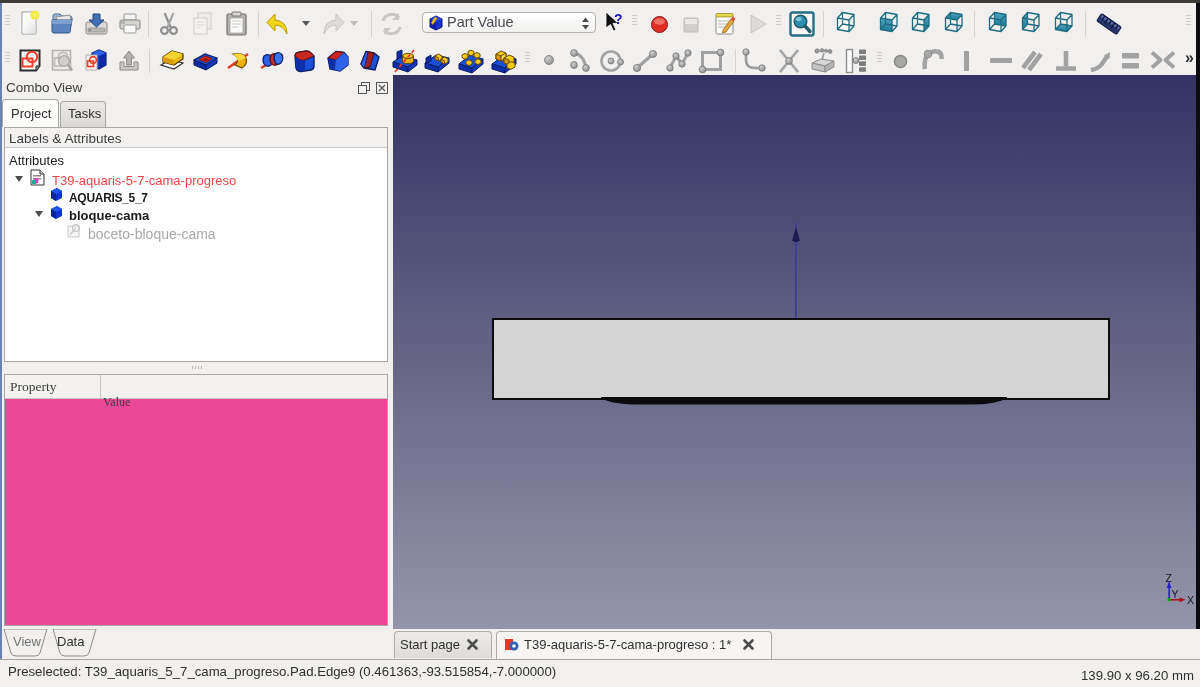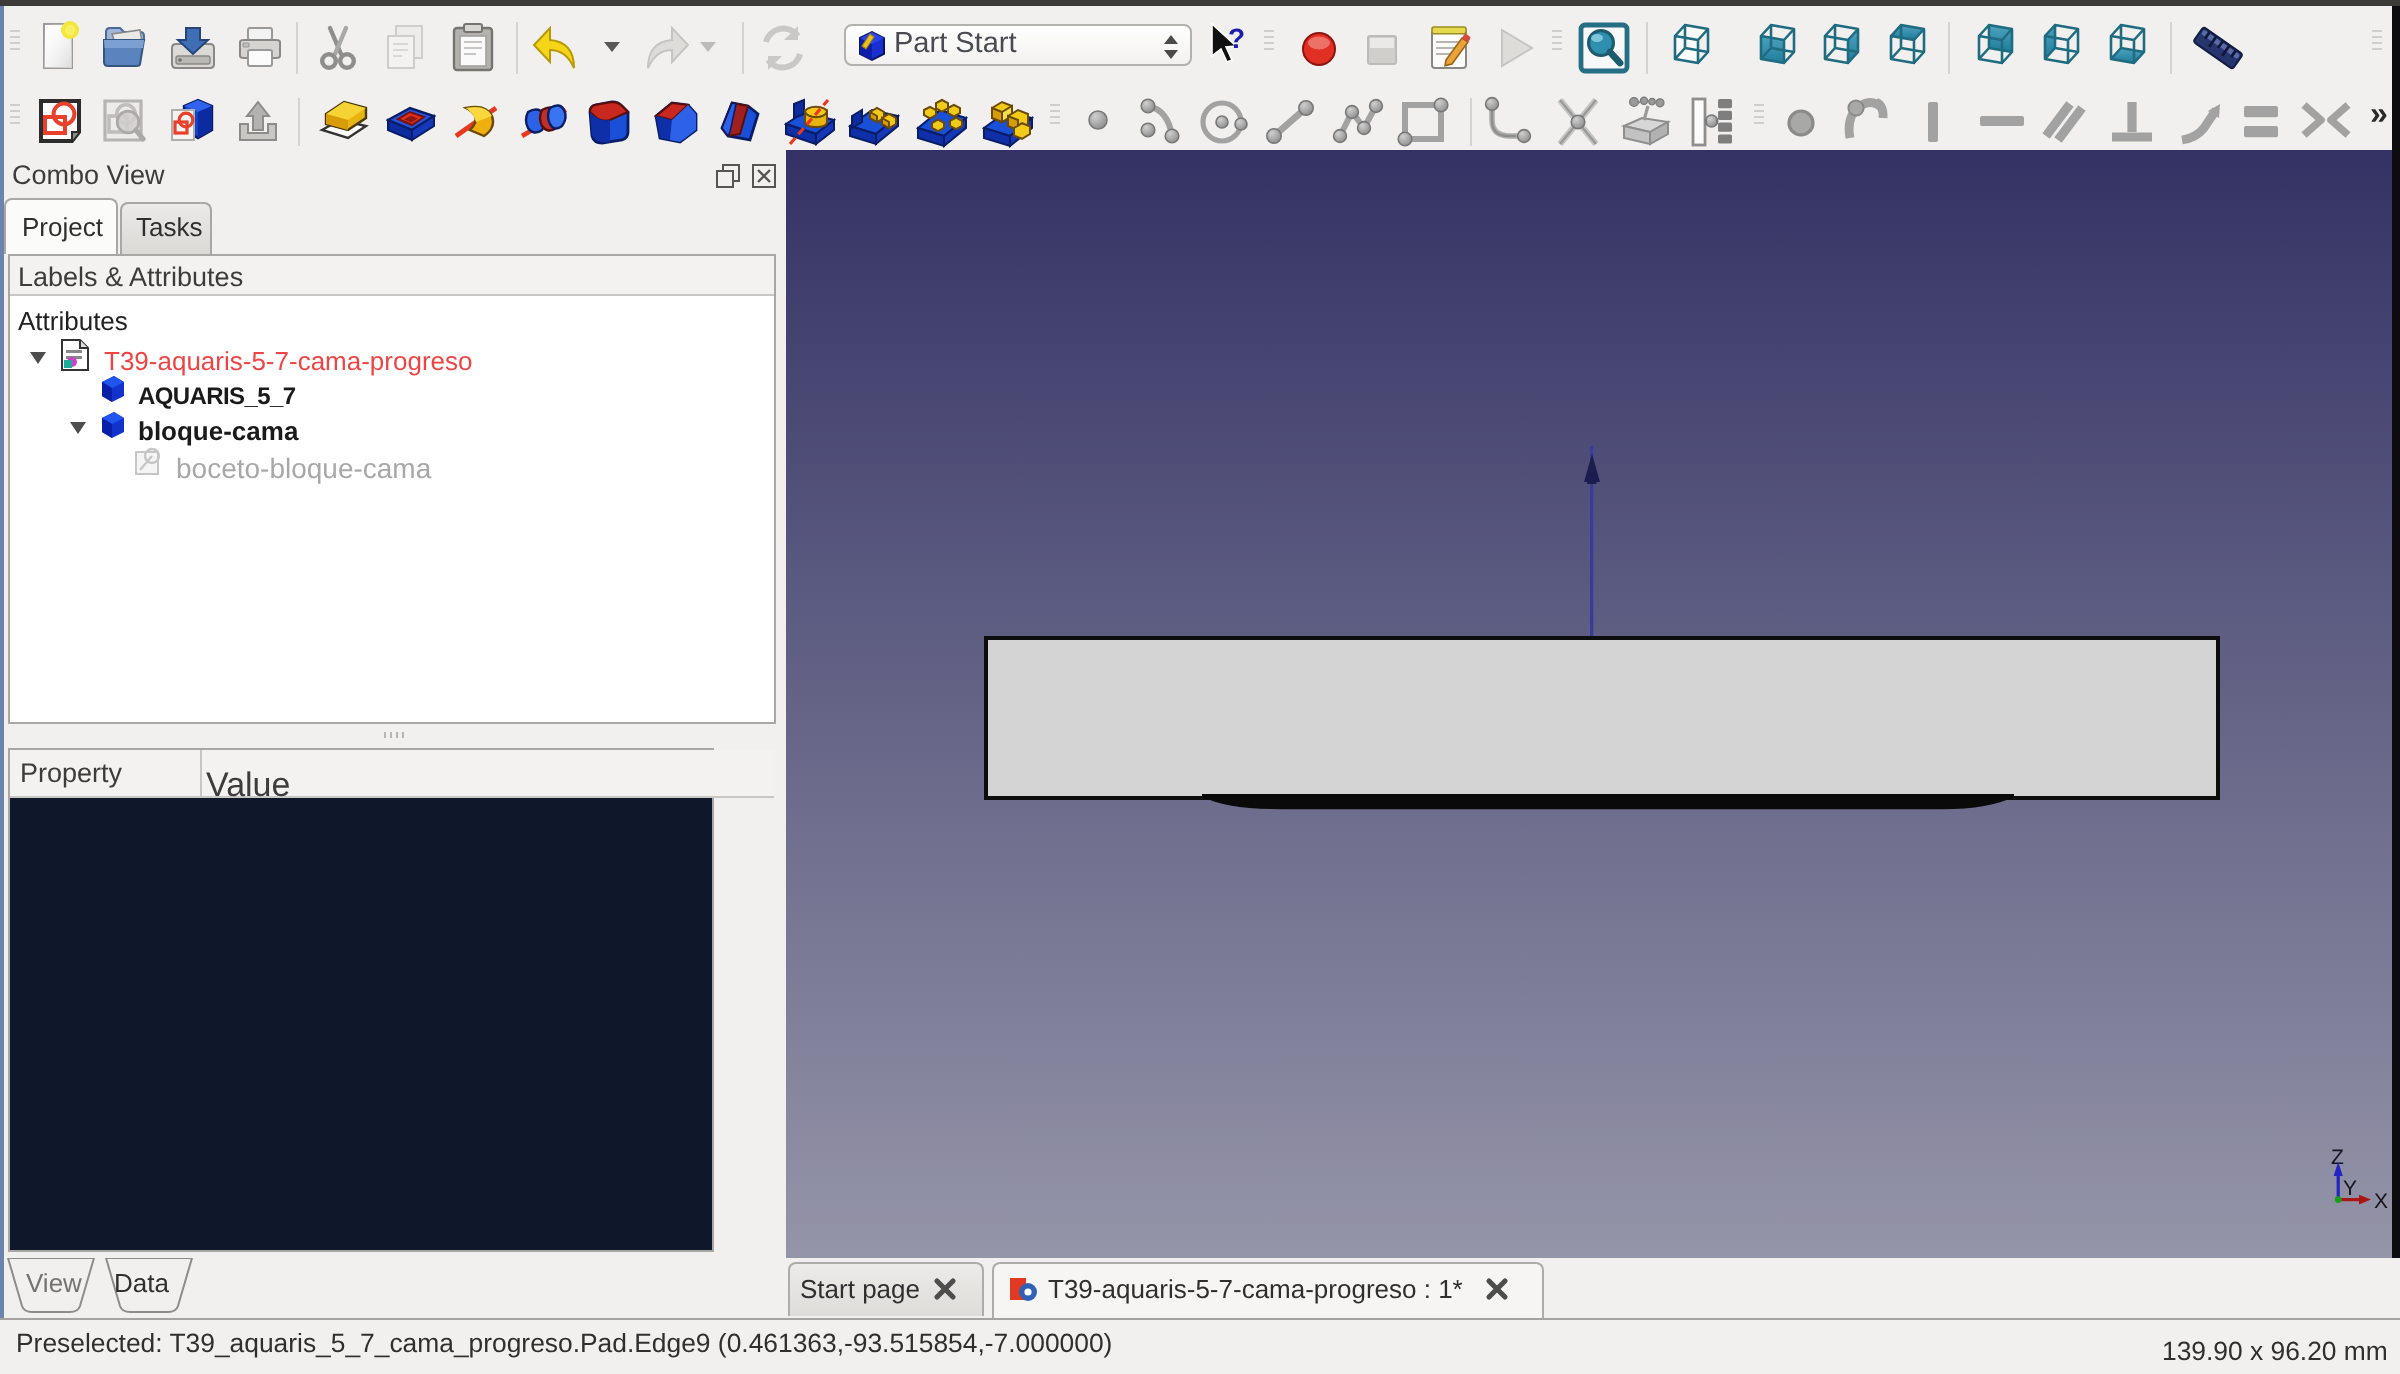--- a/index.html
+++ b/index.html
@@ -107,21 +107,21 @@
   <path d="M5 24 L5 17 L12 17 Z" fill="#bdbbb7"></path>
 </svg>
 
 <div class="abs" style="left:420px;top:9px;width:174px;height:21px;background:linear-gradient(#ffffff,#f2f1ef);border:1px solid #b3b1ad;border-radius:4px;"></div>
 <svg class="abs" style="left:425px;top:11px;" width="18" height="18" viewBox="0 0 18 18">
   <path d="M3 5 L9 2 L15 5 L15 13 L9 16 L3 13 Z" fill="#1a2fd0" stroke="#0a1560" stroke-width="1"></path>
   <path d="M3 5 L9 8 L9 16 L3 13 Z" fill="#0e1ea8"></path>
   <path d="M3 5 L9 2 L15 5 L9 8 Z" fill="#2b44e8"></path>
   <path d="M4 9 L8 3 L10 4.5 L6 10.5 Z" fill="#e8c322" stroke="#a08508" stroke-width="0.6"></path>
 </svg>
-<div class="abs" style="left:445px;top:11px;font-size:14.5px;color:#4a4a52;">Part Start</div>
+<div class="abs" style="left:445px;top:11px;font-size:14.5px;color:#4a4a52;">Part Value</div>
 <svg class="abs" style="left:579px;top:14px;" width="9" height="13" viewBox="0 0 9 13">
   <path d="M4.5 0.5 L8 5 L1 5 Z" fill="#4a4a4a"></path>
       <path d="M4.5 12.5 L8 8 L1 8 Z" fill="#4a4a4a"></path>
 </svg>
 
 <svg class="abs" style="left:601px;top:8px;" width="22" height="24" viewBox="0 0 22 24">
   <path d="M3 1 L3 17 L7.5 13.5 L10.5 20 L13 19 L10 12.5 L15 12 Z" fill="#111" stroke="#fff" stroke-width="0.8"></path>
   <text x="11" y="13" font-size="14" font-weight="bold" fill="#1b1bb0" font-family="Liberation Sans">?</text>
 </svg>
 
@@ -506,24 +506,24 @@
     <svg class="abs" style="left:62px;top:95px;" width="14" height="15" viewBox="0 0 14 15" opacity="0.55">
       <rect x="1" y="3" width="11" height="11" fill="#eee" stroke="#999" stroke-width="1"></rect>
       <circle cx="9" cy="5" r="3.5" fill="none" stroke="#999" stroke-width="1.2"></circle>
       <path d="M3 12 L9 5" stroke="#999" stroke-width="1.2" fill="none"></path>
     </svg>
     <div class="abs" style="left:83px;top:98px;font-size:14px;color:#a8a8a8;">boceto-bloque-cama</div>
   </div>
 
   <div class="abs" style="left:190px;top:291px;width:10px;height:3px;background:repeating-linear-gradient(90deg,#b8b6b2 0 1px, transparent 1px 3px);"></div>
 
-  <div class="abs" style="left:2px;top:299px;width:353px;height:252px;background:#0f172a;border:1px solid #a9a7a3;">
+  <div class="abs" style="left:2px;top:299px;width:384px;height:252px;background:#ec4899;border:1px solid #a9a7a3;font-family:Liberation Serif, serif;">
     <div class="abs" style="left:0;top:0;width:382px;height:24px;background:#f3f2f0;border-bottom:1px solid #c9c7c3;">
       <div class="abs" style="left:5px;top:4px;font-size:13.5px;color:#3c3c3c;">Property</div>
-      <div class="abs" style="left:98px;top:8px;font-size:17px;color:#3c3c3c;">Value</div>
+      <div class="abs" style="left:98px;top:20px;font-size:12px;color:#3c3c3c;">Value</div>
       <div class="abs" style="left:95px;top:0;width:1px;height:23px;background:#c9c7c3;"></div>
     </div>
   </div>
 
   <svg class="abs" style="left:1px;top:554px;" width="100" height="28" viewBox="0 0 100 28">
     <path d="M1 0 L44 0 L37 24 Q36 27 32 27 L13 27 Q9 27 8 24 Z" fill="#f1f0ee" stroke="#8e8c88" stroke-width="1"></path>
     <path d="M50 0 L93 0 L86 24 Q85 27 81 27 L62 27 Q58 27 57 24 Z" fill="#f1f0ee" stroke="#8e8c88" stroke-width="1"></path>
   </svg>
   <div class="abs" style="left:11px;top:559px;font-size:13px;color:#737373;">View</div>
   <div class="abs" style="left:55px;top:559px;font-size:13px;color:#2f2f2f;">Data</div>

